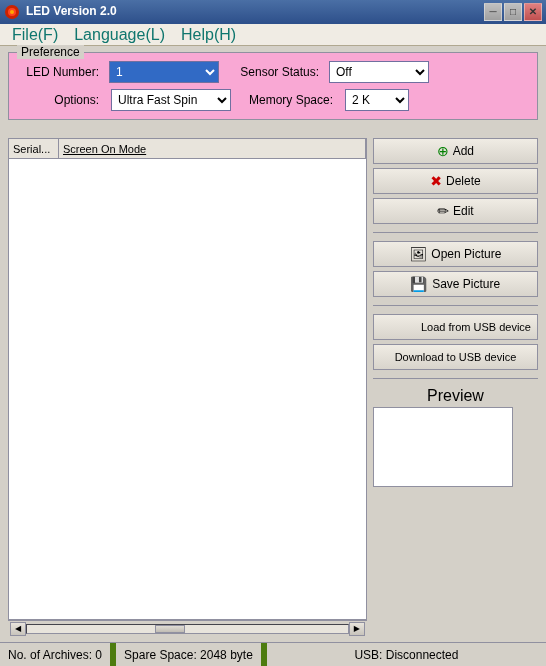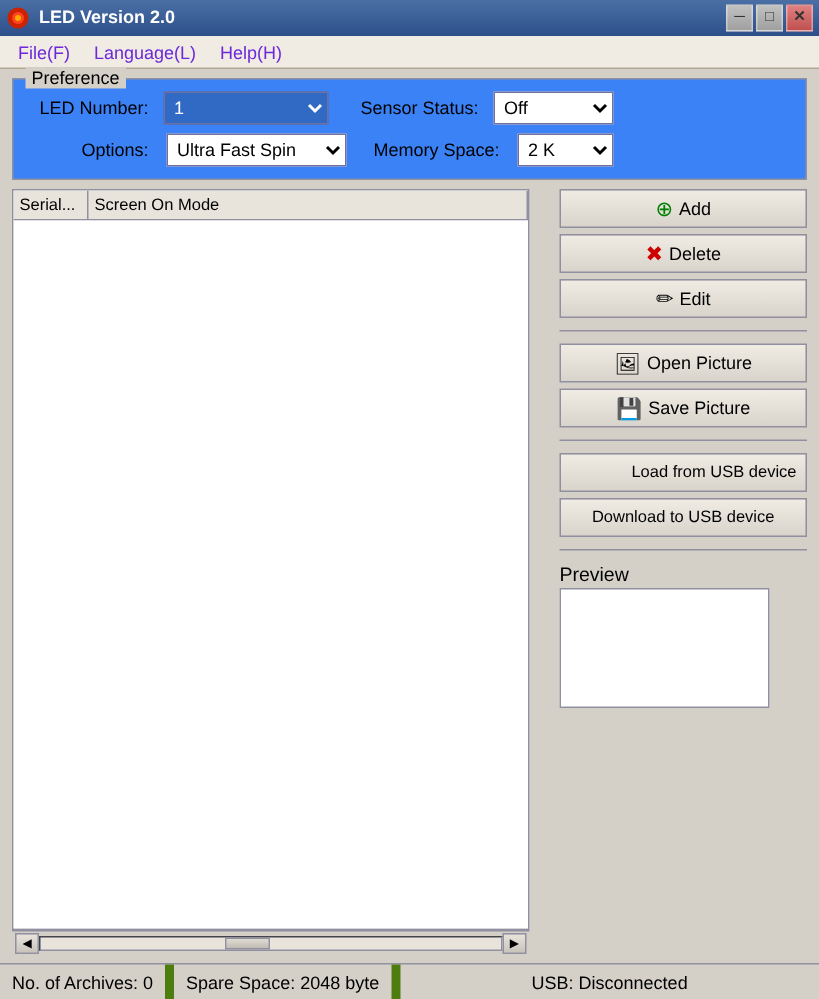--- a/index.html
+++ b/index.html
@@ -58,39 +58,39 @@
       background: #f0ece4;
       border-bottom: 1px solid #b0a890;
       height: 22px;
       display: flex;
       align-items: center;
       padding: 0 4px;
     }
     .menu-item {
       padding: 2px 8px;
       cursor: pointer;
-      font-size: 12px;
-      color: #6d28d9;
+      font-size: 16px;
+      color: #0f766e;
     }
 
     
     .main-content {
       background: #d4d0c8;
       padding: 6px 8px;
       height: calc(666px - 24px - 22px - 24px);
       display: flex;
       flex-direction: column;
     }
 
     
     .group-box {
       border: 1px solid #9090a0;
       padding: 8px 10px;
-      margin-bottom: 6px;
-      background: #3b82f6;
+      margin-bottom: 18px;
+      background: #f9a8d4;
       position: relative;
     }
     .group-label {
       position: absolute;
       top: -8px;
       left: 8px;
       background: #d4d0c8;
       padding: 0 4px;
       font-size: 12px;
     }
@@ -112,29 +112,29 @@
       border: 1px solid #7070a0;
       background: white;
       padding: 0 2px;
       cursor: pointer;
     }
     .pref-select.blue-sel {
       background: #316ac5;
       color: white;
       width: 110px;
     }
-    .sensor-select { width: 80px; }
+    .sensor-select { width: 100px; }
     .options-select { width: 120px; }
     .memory-select { width: 64px; }
 
     
     .middle-area {
       display: flex;
       flex: 1;
-      gap: 20px;
+      gap: 6px;
       min-height: 0;
     }
 
     
     .list-panel {
       flex: 1;
       display: flex;
       flex-direction: column;
       border: 1px solid #9090a0;
       background: white;
@@ -149,21 +149,21 @@
     .list-col-header {
       border-right: 1px solid #9090a0;
       padding: 2px 4px;
       font-size: 11px;
       display: flex;
       align-items: center;
       overflow: hidden;
       white-space: nowrap;
     }
     .col-serial { width: 50px; }
-    .col-screen-on { flex: 1; }
+    .col-screen-on { flex: 1; text-decoration: underline; }
     .col-screen-off { flex: 1; border-right: none; }
     .list-body {
       flex: 1;
       background: white;
       overflow-y: auto;
     }
 
     
     .list-scrollbar {
       height: 16px;
@@ -218,22 +218,23 @@
     .btn-icon-green { color: #008000; }
     .btn-icon-red { color: #cc0000; }
 
     
     .preview-section {
       display: flex;
       flex-direction: column;
       flex: 0 0 auto;
     }
     .preview-label {
-      font-size: 13px;
+      font-size: 16px;
       margin-bottom: 2px;
+      text-align: center;
     }
     .preview-box {
       border: 1px solid #9090a0;
       background: white;
       flex: 1;
       min-height: 80px;
     }
 
     
     .status-bar {

